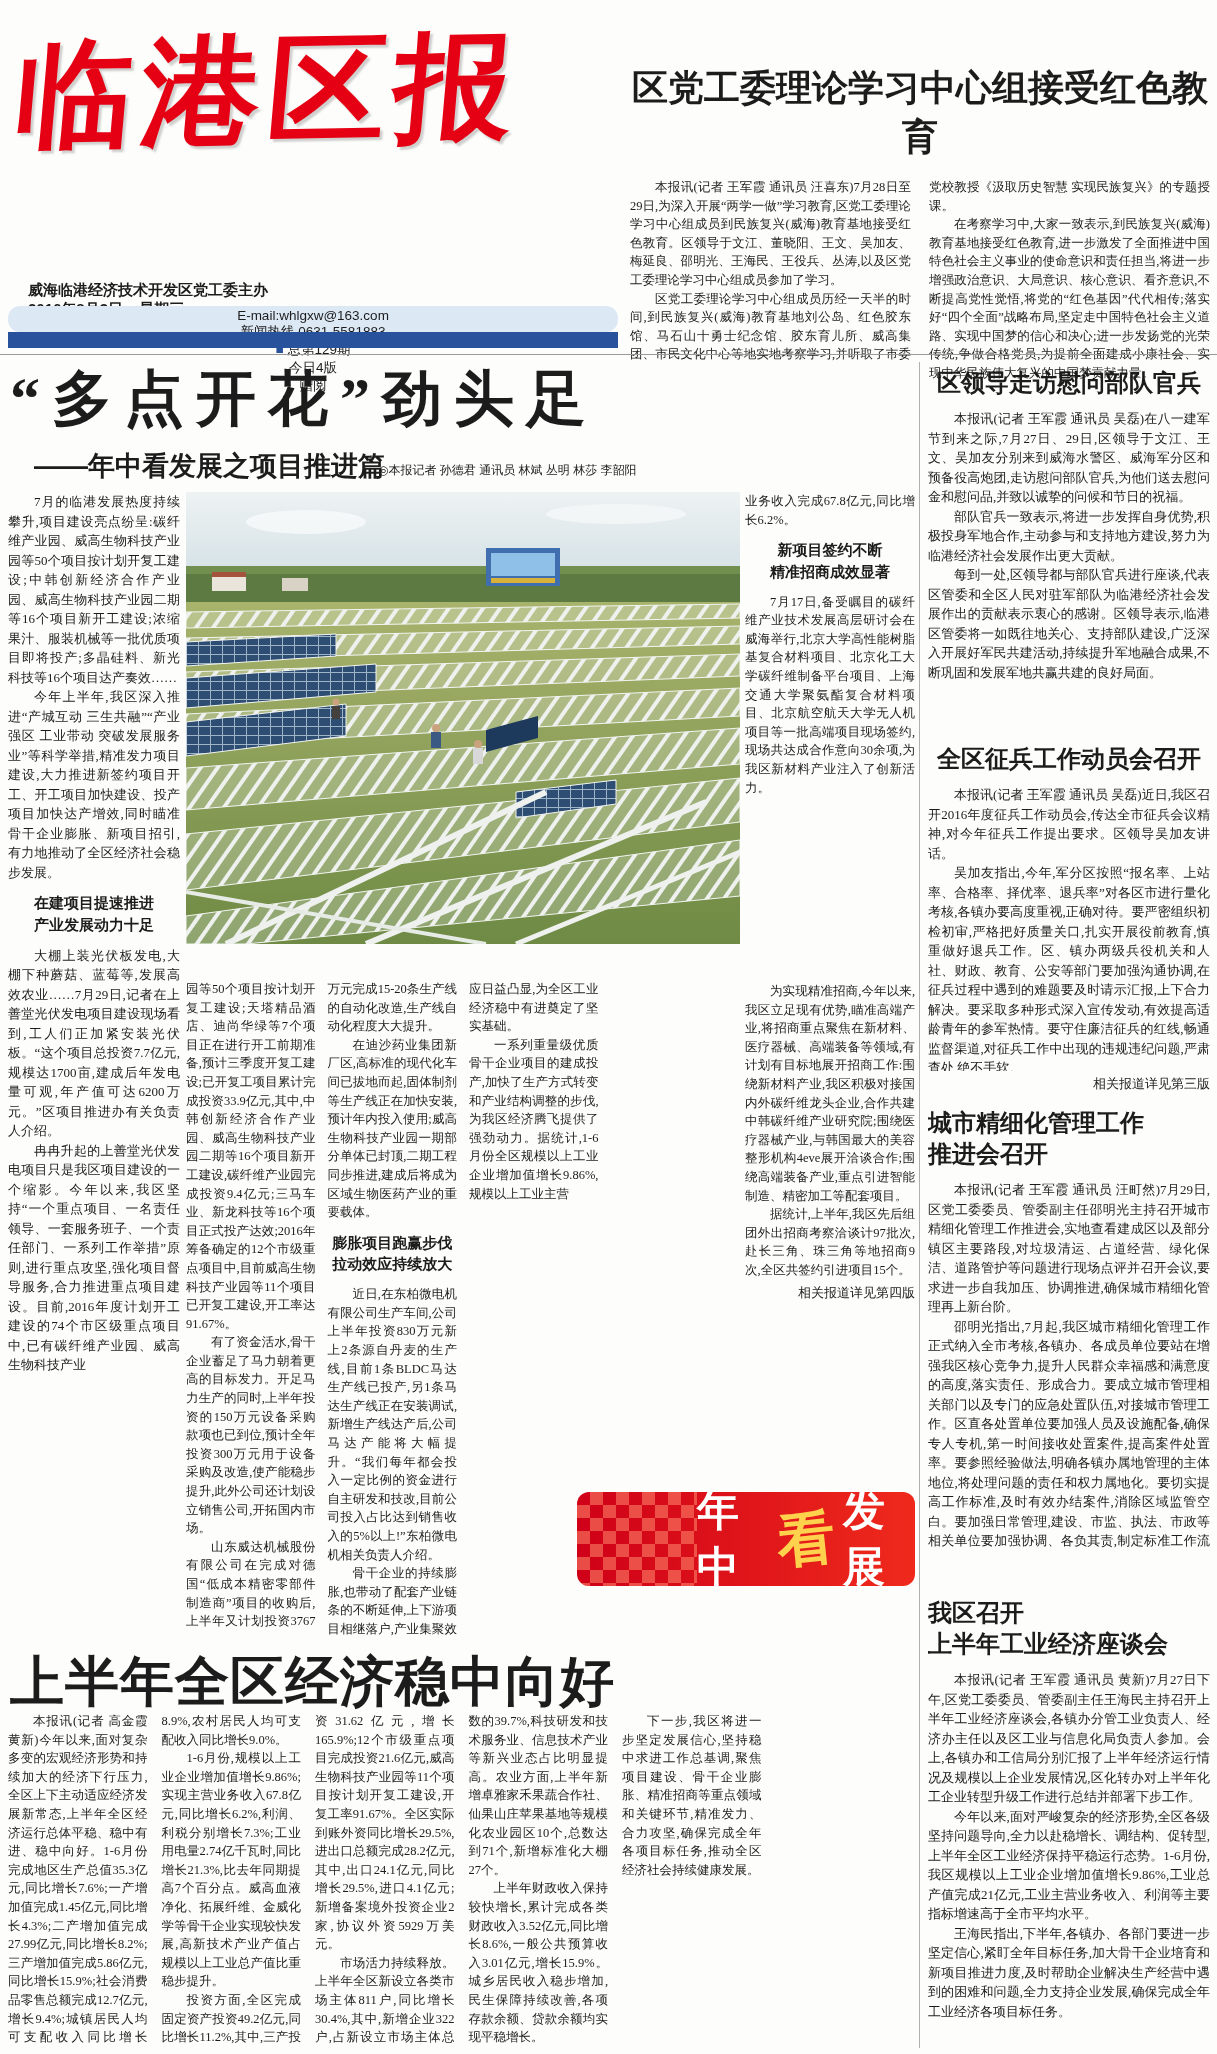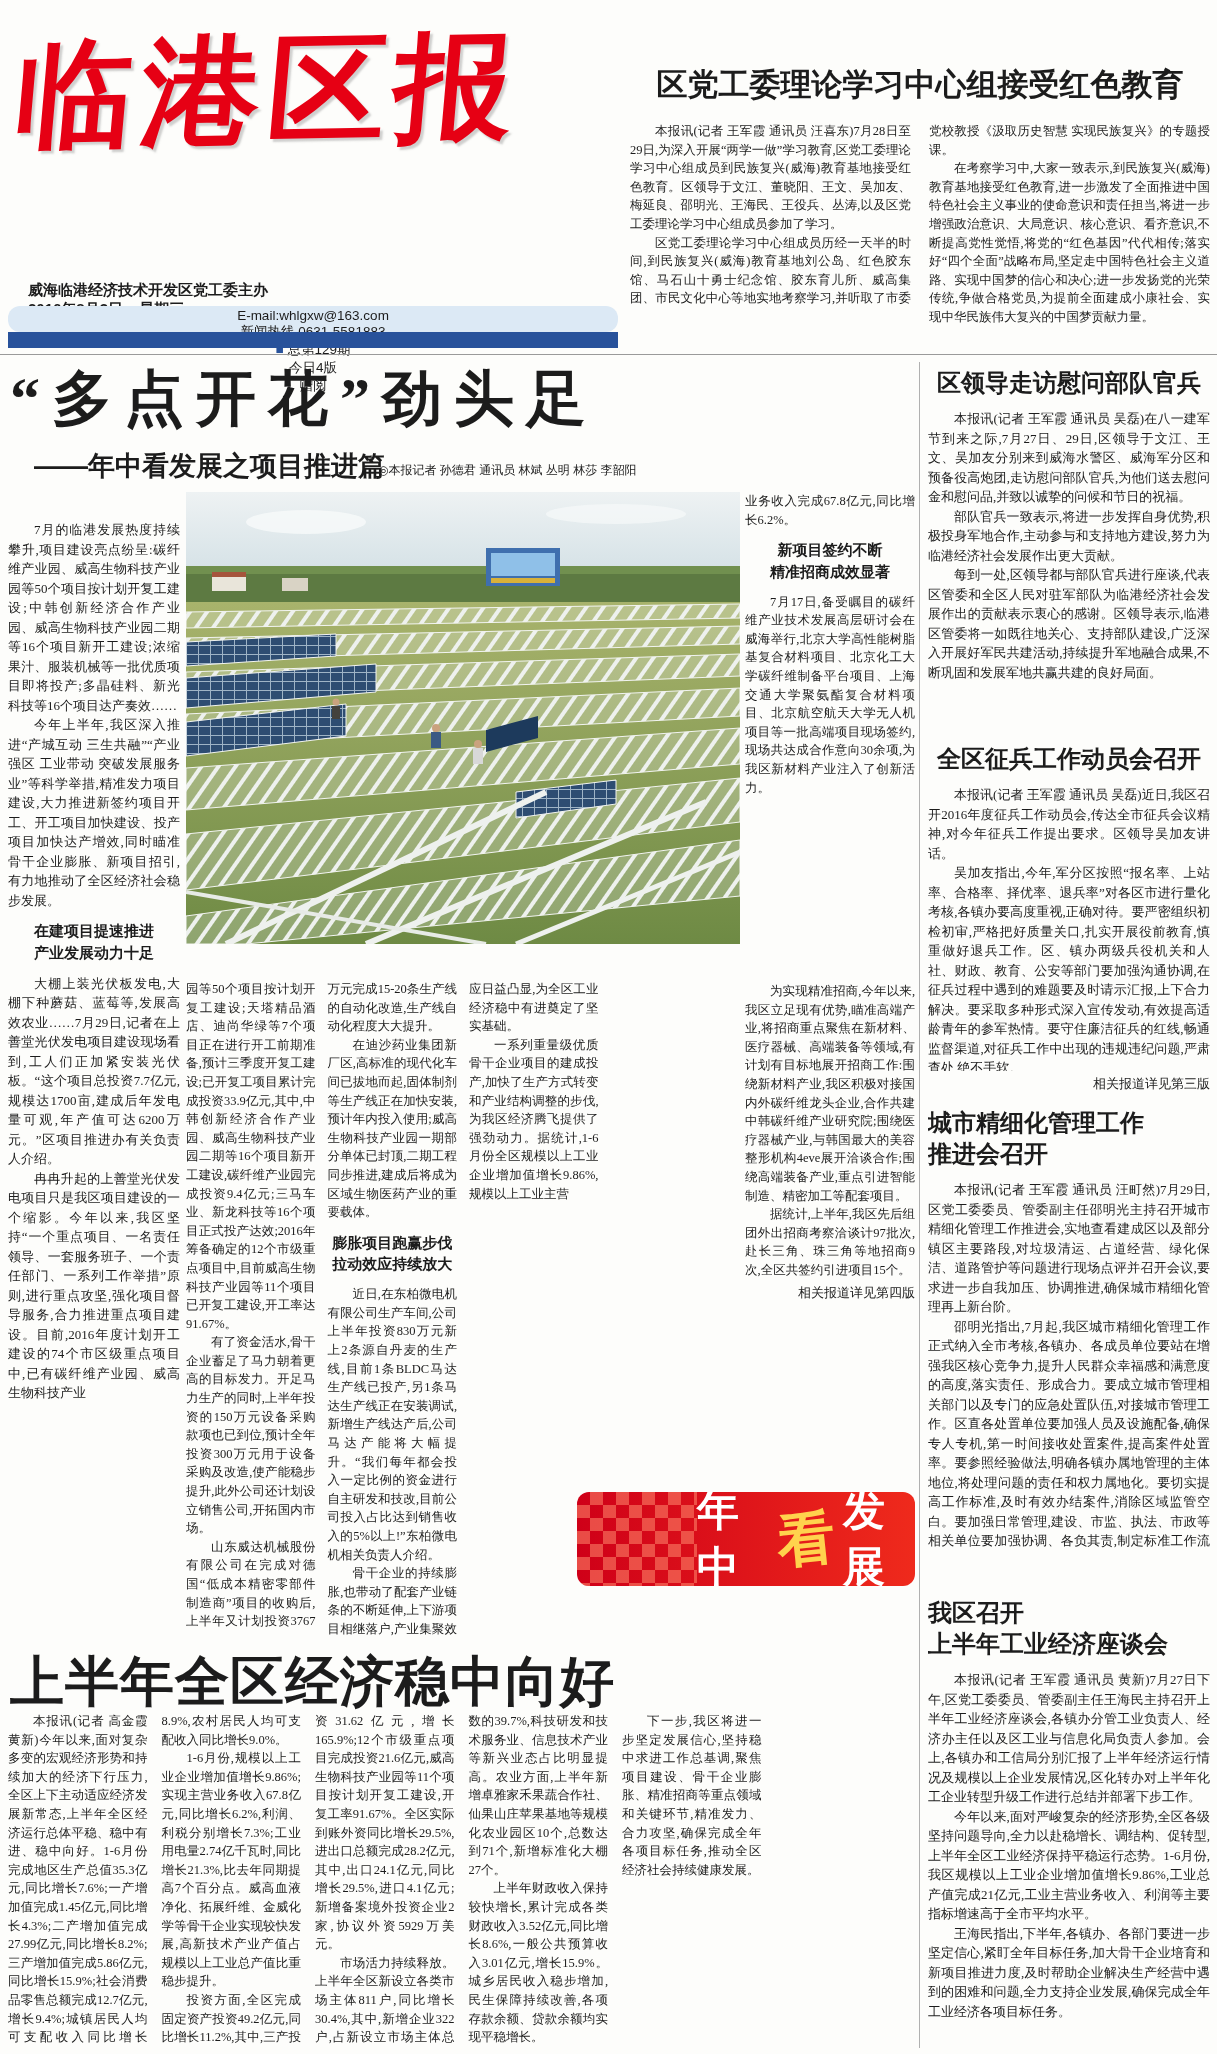--- a/index.html
+++ b/index.html
@@ -15,21 +15,21 @@
   .masthead-title{font-weight:bold;color:#e60014;text-align:center;
       font-size:118px;letter-spacing:8px;transform:skewX(-6deg) rotate(-1deg);
       font-family:"DejaVu Serif","Liberation Serif",serif;line-height:1.05;
       text-shadow:3px 3px 2px rgba(150,150,150,.45);}
   .info1{display:flex;justify-content:space-between;font-size:15px;font-weight:bold;}
   .info2{display:flex;justify-content:space-between;align-items:center;font-size:13.5px;
          background:#dce9f5;padding:2px 10px;border-radius:12px;}
   .bluebar{background:#28529b;}
   
   h1,h2,h3,h4{margin:0;font-weight:bold;}
-  .top-head{font-size:31px;text-align:center;letter-spacing:0px;}
+  .top-head{font-size:36px;text-align:center;letter-spacing:0px;}
   .cols2{column-count:2;column-gap:18px;}
   .main-head{font-size:60px;letter-spacing:12px;font-weight:bold;line-height:1.1;}
   .dek{font-size:27px;font-weight:bold;}
   .byline{font-size:12px;color:#222;}
   .sec-head{font-size:15px;text-align:center;font-weight:bold;line-height:1.45;margin:10px 0;}
   .cols4{column-count:4;column-gap:12px;column-fill:auto;}
   .cols6{column-count:6;column-gap:14px;column-fill:auto;}
   .caption{font-size:12.5px;text-align:right;}
   .credit{margin-left:14px;}
   .rule-h{background:#9a9a9a;height:1px;}
@@ -89,21 +89,21 @@
       </div>
   </div>
 
   <div class="abs rule-h" style="left:0;top:354px;width:1217px;"></div>
   <div class="abs rule-v" style="left:919px;top:362px;height:1686px;"></div>
 
   <h1 class="abs main-head" style="left:10px;top:366px;width:730px;">“多点开花”劲头足</h1>
   <div class="abs dek sans" style="left:34px;top:448px;">——年中看发展之项目推进篇</div>
   <div class="abs byline sans" style="left:378px;top:462px;">◎本报记者 孙德君 通讯员 林斌 丛明 林莎 李韶阳</div>
 
-  <div class="abs body-md" style="left:8px;top:520px;width:172px;height:1148px;">
+  <div class="abs body-md" style="left:8px;top:492px;width:172px;height:1148px;">
     <div>
         <p>7月的临港发展热度持续攀升,项目建设亮点纷呈:碳纤维产业园、威高生物科技产业园等50个项目按计划开复工建设;中韩创新经济合作产业园、威高生物科技产业园二期等16个项目新开工建设;浓缩果汁、服装机械等一批优质项目即将投产;多晶硅料、新光科技等16个项目达产奏效……</p>
         <p>今年上半年,我区深入推进“产城互动 三生共融”“产业强区 工业带动 突破发展服务业”等科学举措,精准发力项目建设,大力推进新签约项目开工、开工项目加快建设、投产项目加快达产增效,同时瞄准骨干企业膨胀、新项目招引,有力地推动了全区经济社会稳步发展。</p>
       </div>
     <h4 class="sec-head sans">
       <span>在建项目提速推进</span><br>
       <span>产业发展动力十足</span>
     </h4>
     <div>
         <p>大棚上装光伏板发电,大棚下种蘑菇、蓝莓等,发展高效农业……7月29日,记者在上善堂光伏发电项目建设现场看到,工人们正加紧安装光伏板。“这个项目总投资7.7亿元,规模达1700亩,建成后年发电量可观,年产值可达6200万元。”区项目推进办有关负责人介绍。</p>

